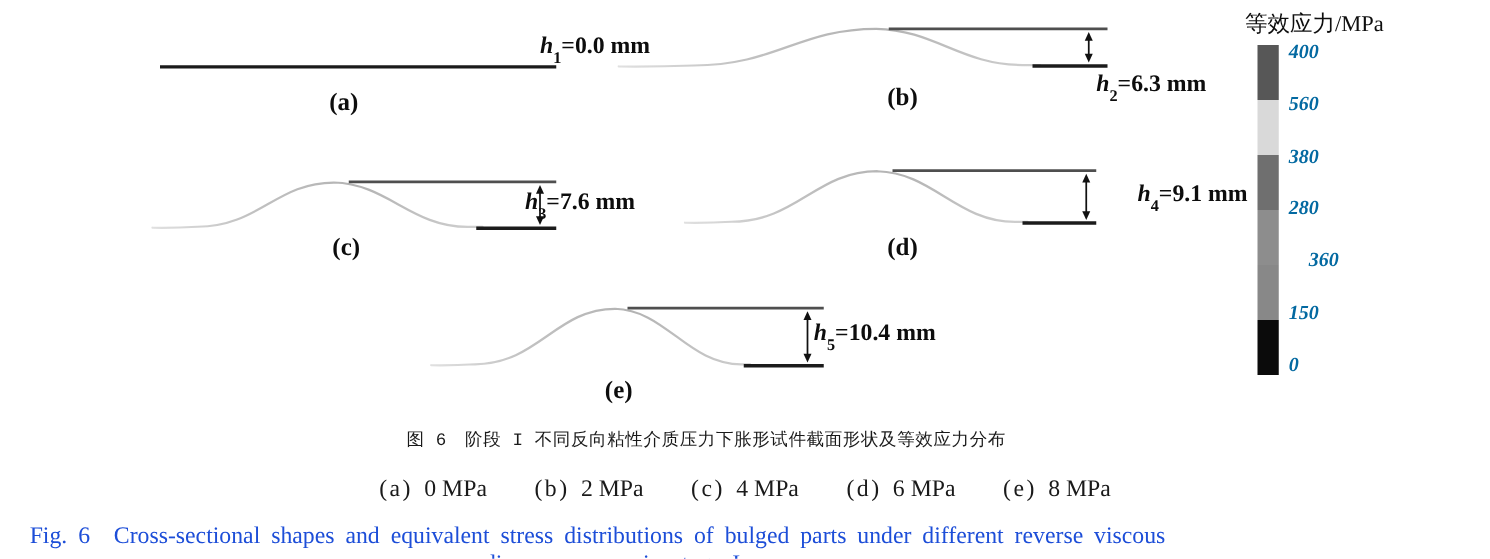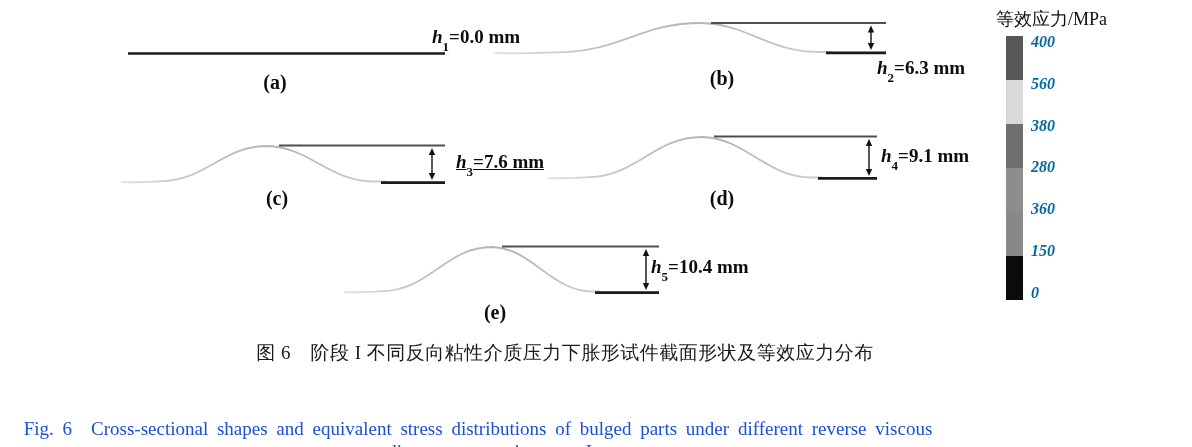--- a/index.html
+++ b/index.html
@@ -15,21 +15,21 @@
     color:#0d0d0d;white-space:nowrap;
   }
   .hlabel i{font-style:italic;font-family:"Liberation Serif",serif;}
   .hlabel sub{font-size:13px;line-height:0;position:relative;bottom:-3px;}
   .pcap{
     position:absolute;transform:translateX(-50%);
     font-weight:bold;font-size:20px;line-height:22px;color:#0d0d0d;
   }
   .cap-cn{
     position:absolute;left:0;top:341px;width:1130px;text-align:center;
-    font-size:19px;line-height:24px;color:#1a1a1a;letter-spacing:0.5px;
+    font-size:14px;line-height:24px;color:#1a1a1a;letter-spacing:0.5px;font-family:Liberation Mono, monospace;
   }
   .cap-press{
     position:absolute;left:0;top:380px;width:1192px;
     display:flex;justify-content:center;gap:38px;
     font-size:19px;line-height:24px;color:#1a1a1a;
   }
   .pitem{white-space:nowrap;}
   .pkey{letter-spacing:2px;margin-right:9px;}
   .cap-en{
     position:absolute;left:0;top:417px;width:956px;text-align:center;
@@ -103,42 +103,49 @@
       <line x1="646" y1="254" x2="646" y2="285" stroke="#111" stroke-width="1.4"></line>
       <polygon points="642.8,256 649.2,256 646,249" fill="#111"></polygon>
       <polygon points="642.8,283 649.2,283 646,290" fill="#111"></polygon>
     </svg>
 
   <div id="labels">
       <div class="hlabel" style="left: 432px; top: 26px;"><i>h</i><sub>1</sub><span>=0.0 mm</span></div>
       <div class="pcap" style="left: 275px; top: 71px;">(a)</div>
       <div class="hlabel" style="left: 877px; top: 25px; margin-top: 32px;"><i>h</i><sub>2</sub><span>=6.3 mm</span></div>
       <div class="pcap" style="left: 722px; top: 67px;">(b)</div>
-      <div class="hlabel" style="left: 456px; top: 151px; text-decoration: underline;"><i>h</i><sub>3</sub><span>=7.6 mm</span></div>
+      <div class="hlabel" style="left: 420px; top: 151px;"><i>h</i><sub>3</sub><span>=7.6 mm</span></div>
       <div class="pcap" style="left: 277px; top: 187px;">(c)</div>
-      <div class="hlabel" style="left: 881px; top: 145px; text-align: center;"><i>h</i><sub>4</sub><span>=9.1 mm</span></div>
+      <div class="hlabel" style="left: 910px; top: 145px; text-align: center;"><i>h</i><sub>4</sub><span>=9.1 mm</span></div>
       <div class="pcap" style="left: 722px; top: 187px;">(d)</div>
       <div class="hlabel" style="left: 651px; top: 256px;"><i>h</i><sub>5</sub><span>=10.4 mm</span></div>
       <div class="pcap" style="left: 495px; top: 301px;">(e)</div>
     </div>
 
   <div class="cbar-title">等效应力/MPa</div>
   <div id="cbar">
       <div class="cseg" style="background: rgb(87, 87, 87);"></div>
       <div class="cseg" style="background: rgb(217, 217, 217);"></div>
       <div class="cseg" style="background: rgb(111, 111, 111);"></div>
       <div class="cseg" style="background: rgb(141, 141, 141);"></div>
       <div class="cseg" style="background: rgb(136, 136, 136);"></div>
       <div class="cseg" style="background: rgb(11, 11, 11);"></div>
     </div>
   <div id="cbar-ticks">
       <div class="ctick" style="top: 31px;">400</div>
       <div class="ctick" style="top: 72.83px;">560</div>
       <div class="ctick" style="top: 114.66px; text-align: center;">380</div>
       <div class="ctick" style="top: 156.49px;">280</div>
-      <div class="ctick" style="top: 198.32px;">360</div>
+      <div class="ctick" style="top: 198.32px; margin-left: 16px;">360</div>
       <div class="ctick" style="top: 240.15px;">150</div>
       <div class="ctick" style="top: 281.98px;">0</div>
     </div>
 
   <div class="cap-cn">图 6　阶段 I 不同反向粘性介质压力下胀形试件截面形状及等效应力分布</div>
+  <div class="cap-press" id="pressRow">
+      <span class="pitem"><span class="pkey">(a)</span><span>0 MPa</span></span>
+      <span class="pitem"><span class="pkey">(b)</span><span>2 MPa</span></span>
+      <span class="pitem"><span class="pkey">(c)</span><span>4 MPa</span></span>
+      <span class="pitem"><span class="pkey">(d)</span><span>6 MPa</span></span>
+      <span class="pitem"><span class="pkey">(e)</span><span>8 MPa</span></span>
+    </div>
   <div class="cap-en">Fig. 6　Cross-sectional shapes and equivalent stress distributions of bulged parts under different reverse viscous medium pressures in stage I</div>
 </div>
 
 </body></html>

